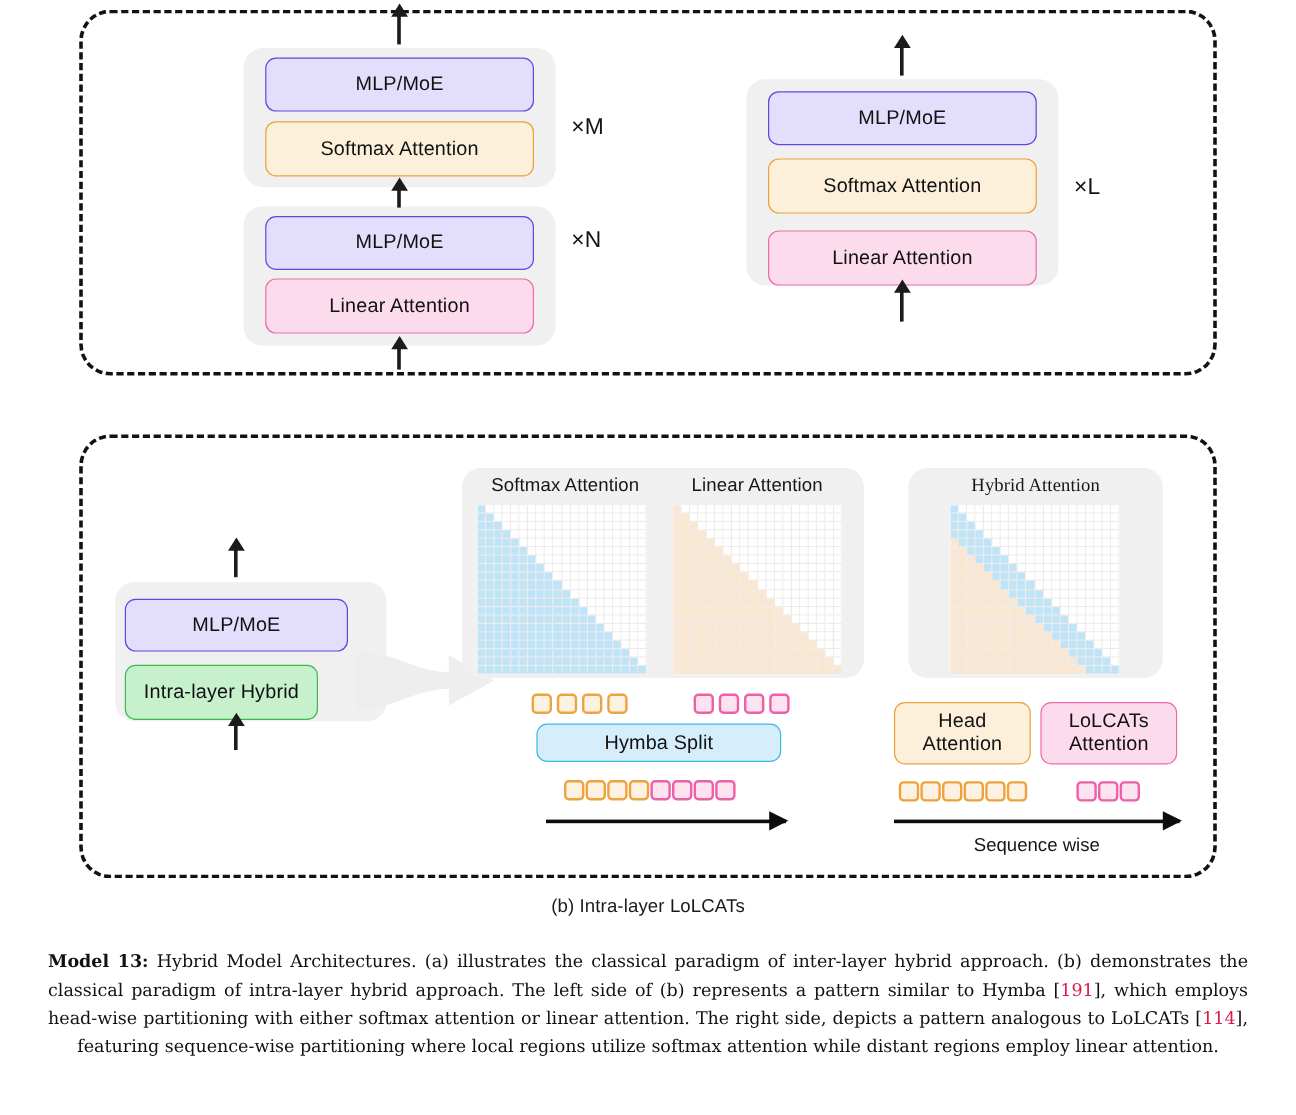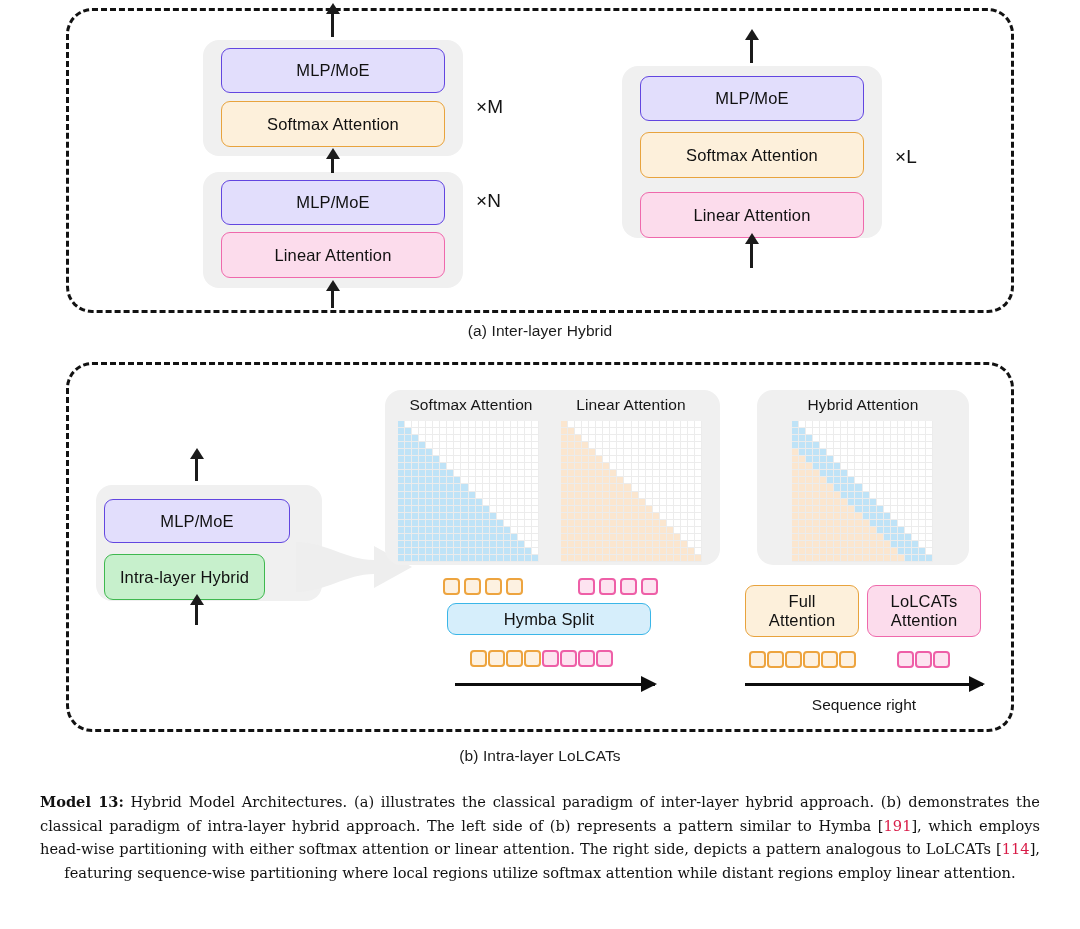--- a/index.html
+++ b/index.html
@@ -116,21 +116,20 @@
   <div class="arrow-up" style="left:331px;top:12px;height:25px;"></div>
 
   <div class="group" style="left:622px;top:66px;width:260px;height:172px;"></div>
   <div class="blk blk-mlp" style="left:640px;top:76px;width:224px;height:45px;">MLP/MoE</div>
   <div class="blk blk-softmax" style="left:640px;top:132px;width:224px;height:46px;">Softmax Attention</div>
   <div class="blk blk-linear" style="left:640px;top:192px;width:224px;height:46px;">Linear Attention</div>
   <div class="mult" style="left:895px;top:146px;">×L</div>
   <div class="arrow-up" style="left:750px;top:242px;height:26px;"></div>
   <div class="arrow-up" style="left:750px;top:38px;height:25px;"></div>
 
-  <div class="panel-caption" id="cap-a">(a) Inter-layer Hybrid</div>
 
   <div class="panel" id="panel-b"></div>
 
   <div class="group" style="left:96px;top:485px;width:226px;height:116px;"></div>
   <div class="blk blk-mlp" style="left:104px;top:499px;width:186px;height:44px;">MLP/MoE</div>
   <div class="blk blk-intra" style="left:104px;top:554px;width:161px;height:46px;">Intra-layer Hybrid</div>
   <div class="arrow-up" style="left:195px;top:603px;height:22px;"></div>
   <div class="arrow-up" style="left:195px;top:457px;height:24px;"></div>
 
   <div class="blockarrow" style="left:296px;top:538px;width:118px;height:58px;">
@@ -969,21 +968,21 @@
       <span class="sq sq-o tight"></span>
       <span class="sq sq-p tight"></span>
       <span class="sq sq-p tight"></span>
       <span class="sq sq-p tight"></span>
       <span class="sq sq-p tight"></span>
     </div>
 
   <div class="hrule" style="left:455px;top:683px;width:200px;"></div>
 
   <div class="matcard" style="left:757px;top:390px;width:212px;height:175px;"></div>
-  <div class="mat-title" style="left:757px;top:396px;width:212px;">Hybrid Attention</div>
+  <div class="mat-title" style="left:757px;top:396px;width:212px;font-family:Liberation Serif, serif;">Hybrid Attention</div>
   <div class="matrix" id="mx-hybrid" style="left: 792px; top: 421px; width: 141px; height: 141px; grid-template-columns: repeat(20, 1fr); grid-template-rows: repeat(20, 1fr);">
       <div class="cell" style="background: rgb(191, 227, 247);"></div>
       <div class="cell" style="background: rgb(255, 255, 255);"></div>
       <div class="cell" style="background: rgb(255, 255, 255);"></div>
       <div class="cell" style="background: rgb(255, 255, 255);"></div>
       <div class="cell" style="background: rgb(255, 255, 255);"></div>
       <div class="cell" style="background: rgb(255, 255, 255);"></div>
       <div class="cell" style="background: rgb(255, 255, 255);"></div>
       <div class="cell" style="background: rgb(255, 255, 255);"></div>
       <div class="cell" style="background: rgb(255, 255, 255);"></div>
@@ -1374,21 +1373,21 @@
       <div class="cell" style="background: rgb(251, 230, 207);"></div>
       <div class="cell" style="background: rgb(251, 230, 207);"></div>
       <div class="cell" style="background: rgb(251, 230, 207);"></div>
       <div class="cell" style="background: rgb(191, 227, 247);"></div>
       <div class="cell" style="background: rgb(191, 227, 247);"></div>
       <div class="cell" style="background: rgb(191, 227, 247);"></div>
       <div class="cell" style="background: rgb(191, 227, 247);"></div>
     </div>
 
   <div class="blk blk-softmax" style="left:745px;top:585px;width:114px;height:52px;flex-direction:column;">
-    <span>Full</span>
+    <span>Head</span>
     <span>Attention</span>
   </div>
   <div class="blk blk-linear" style="left:867px;top:585px;width:114px;height:52px;flex-direction:column;">
     <span>LoLCATs</span>
     <span>Attention</span>
   </div>
 
   <div class="sqrow" id="row-tok-o" style="left:749px;top:651px;">
       <span class="sq sq-o tight"></span>
       <span class="sq sq-o tight"></span>
@@ -1397,21 +1396,21 @@
       <span class="sq sq-o tight"></span>
       <span class="sq sq-o tight"></span>
     </div>
   <div class="sqrow" id="row-tok-p" style="left:897px;top:651px;">
       <span class="sq sq-p tight"></span>
       <span class="sq sq-p tight"></span>
       <span class="sq sq-p tight"></span>
     </div>
 
   <div class="hrule" style="left:745px;top:683px;width:238px;"></div>
-  <div class="axlabel" style="left:744px;top:696px;width:240px;">Sequence right</div>
+  <div class="axlabel" style="left:744px;top:696px;width:240px;">Sequence wise</div>
 
   <div class="panel-caption" id="cap-b">(b) Intra-layer LoLCATs</div>
 
   <div class="figcap">
     <b>Model 13:</b>
     <span>Hybrid Model Architectures.</span><span> (a) illustrates the classical paradigm of inter-layer hybrid approach. (b) demonstrates the classical paradigm of intra-layer hybrid approach. The left side of (b) represents a pattern similar to Hymba [</span><span class="cite">191</span><span>], which employs head-wise partitioning with either softmax attention or linear attention. The right side, depicts a pattern analogous to LoLCATs [</span><span class="cite">114</span><span>], featuring sequence-wise partitioning where local regions utilize softmax attention while distant regions employ linear attention.</span>
   </div>
 
 </div>
 

